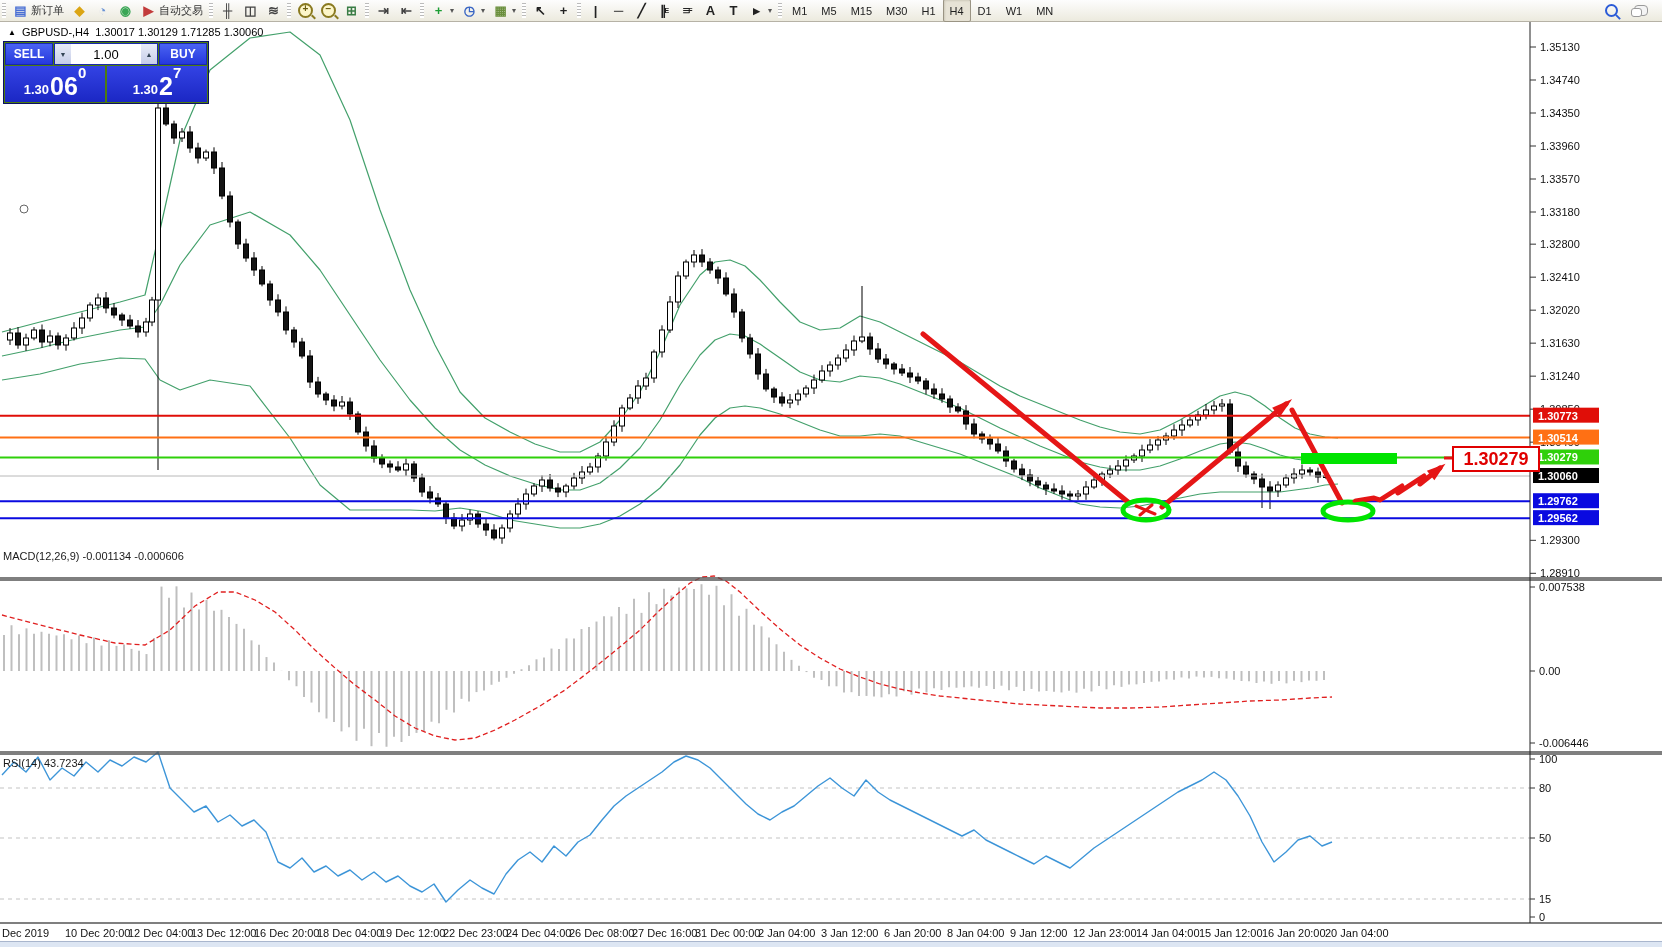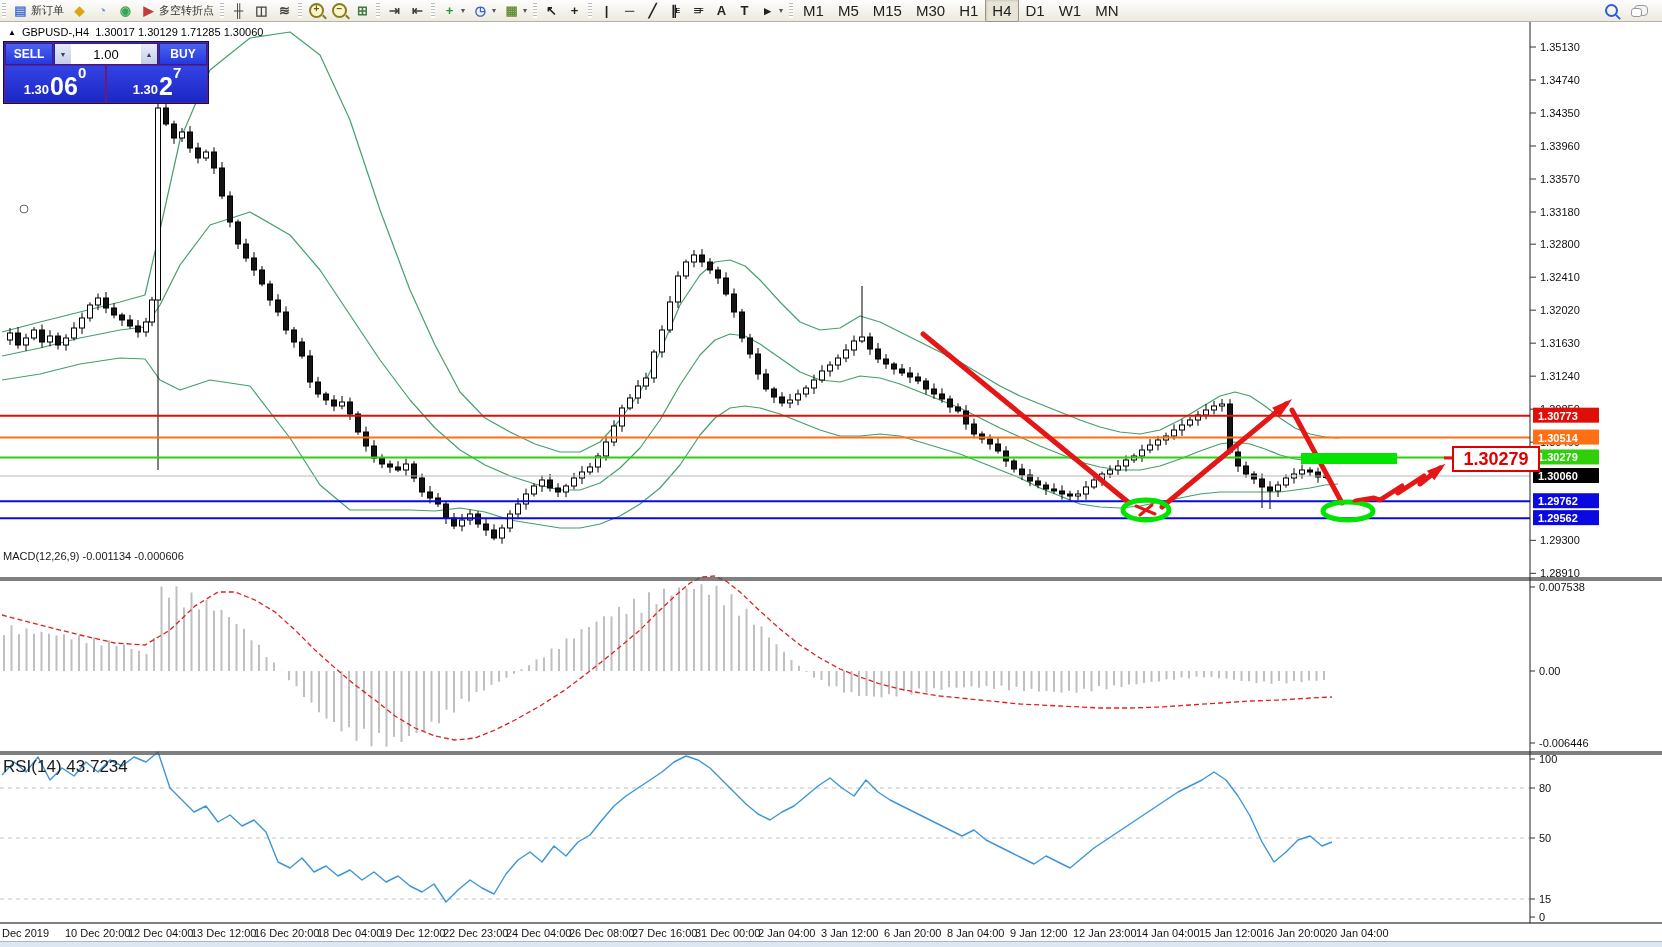--- a/index.html
+++ b/index.html
@@ -10,57 +10,57 @@
       background:linear-gradient(#fdfdfd,#eceade);border-bottom:1px solid #b6b2a6;
       display:flex;align-items:center;font-size:11px;color:#333;}
   .grip{width:4px;height:15px;margin:0 3px 0 2px;
         background:repeating-linear-gradient(#bbb 0 1px,#fff 1px 3px);}
   .tb-btn{height:19px;display:inline-flex;align-items:center;gap:3px;padding:0 3px;
           border:1px solid transparent;border-radius:2px;cursor:default;white-space:nowrap;}
   .tb-btn.active{background:#e7e3d6;border:1px solid #9a9484;box-shadow:inset 1px 1px 2px #cfcabb;}
   .icon{display:inline-flex;width:15px;justify-content:center;font-size:13px;line-height:15px;}
   .icon .sub{font-size:7px;align-self:flex-end;margin-left:-2px;}
   .dd{font-size:8px;color:#555;margin-left:1px;}
-  .tf{font-size:15px;padding:1px 6px;color:#222;}
+  .tf{font-size:11px;padding:1px 6px;color:#222;}
   .tb-right{margin-left:auto;display:flex;align-items:center;gap:8px;padding-right:10px;}
   
   .css-zoom{position:relative;width:11px;height:11px;border:2px solid #8a7a20;border-radius:50%;
             background:#fdf6c9;color:#6a5d10;font-size:10px;line-height:7px;text-align:center;font-weight:bold;}
   .css-zoom::after{content:"";position:absolute;width:5px;height:2px;background:#8a7a20;
             right:-5px;bottom:-2px;transform:rotate(45deg);}
   .css-search{position:relative;width:9px;height:9px;border:2px solid #2b5bd7;border-radius:50%;}
   .css-search::after{content:"";position:absolute;width:6px;height:2px;background:#2b5bd7;
             right:-5px;bottom:-3px;transform:rotate(45deg);}
   .css-chat{position:relative;width:12px;height:9px;border:1px solid #9a9a9a;border-radius:4px;background:#f4f4f4;}
   .css-chat::before{content:"";position:absolute;left:-4px;top:2px;width:9px;height:7px;
             border:1px solid #9a9a9a;border-radius:3px;background:#fff;}
   
   .hdr{position:absolute;left:8px;top:26px;z-index:20;font-size:11px;color:#000;
        display:flex;gap:6px;align-items:center;}
   .hdr .tri{font-size:8px;}
   
   .panel{position:absolute;left:4px;top:42px;width:202px;z-index:20;
-         background:#701a75;padding:1px;box-shadow:0 0 0 1px #0a0f66;}
+         background:#4d7c0f;padding:1px;box-shadow:0 0 0 1px #0a0f66;}
   .prow1{display:flex;align-items:stretch;height:22px;gap:1px;}
   .btn-trade{flex:0 0 46px;background:linear-gradient(#4a63f2,#2538dd);color:#fff;border:1px solid #1827b0;
              font-size:12px;font-weight:bold;display:flex;align-items:center;justify-content:center;}
   .vol{flex:1;display:flex;align-items:stretch;background:#fff;border:1px solid #1827b0;}
   .vol .spin{width:16px;background:linear-gradient(#e8ecf8,#c6cde8);color:#345;font-size:7px;
              display:flex;align-items:center;justify-content:center;}
   .vol input{flex:1;border:none;outline:none;text-align:center;font-size:13px;width:50px;
              font-family:"Liberation Sans",sans-serif;}
   .prow2{display:flex;gap:2px;margin-top:1px;height:36px;}
   .px{flex:1;background:linear-gradient(#3343e4,#1b27c4);color:#fff;display:flex;align-items:flex-end;
       justify-content:center;padding-bottom:2px;}
   .px .sm{font-size:13px;font-weight:bold;margin-right:1px;line-height:20px;}
   .px .bg{font-size:25px;font-weight:bold;line-height:28px;}
   .px .sup{font-size:15px;font-weight:bold;align-self:flex-start;line-height:14px;}
   
   .macd-lbl{position:absolute;left:3px;top:550px;font-size:11px;color:#1a1a1a;z-index:20;}
-  .rsi-lbl{position:absolute;left:3px;top:757px;font-size:17px;color:#1a1a1a;z-index:20;}
+  .rsi-lbl{position:absolute;left:3px;top:757px;font-size:11px;color:#1a1a1a;z-index:20;}
   .cn-note{position:absolute;left:1393px;top:349px;z-index:20;font-size:30px;font-weight:bold;
            color:#0ed60e;letter-spacing:2px;
            text-shadow:2px 2px 0 #dctrans;
            text-shadow:1px 1px 0 #e0ee00,-1px -1px 0 #e0ee00,2px 2px 0 #cfe000;}
   .ptag{position:absolute;left:1452px;top:446px;width:84px;height:22px;z-index:20;background:#fff;
         border:2px solid #e00000;color:#e00000;font-size:18px;font-weight:bold;
         display:flex;align-items:center;justify-content:center;}
   .svg-wrap{position:absolute;left:0;top:0;z-index:5;}
   .statusbar{position:absolute;left:0;top:941px;width:1662px;height:6px;z-index:20;
              background:#dde6f3;border-top:1px solid #a9b6cd;}
@@ -80,21 +80,21 @@
         <span class="icon" style="color: rgb(219, 165, 20); font-weight: bold;">◆</span>
       </span>
       <span class="tb-btn">
         <span class="icon" style="color: rgb(107, 148, 214); font-weight: bold;">◔</span>
       </span>
       <span class="tb-btn">
         <span class="icon" style="color: rgb(58, 166, 85); font-weight: bold;">◉</span>
       </span>
       <span class="tb-btn">
         <span class="icon" style="color: rgb(194, 59, 59); font-weight: bold;">▶</span>
-        <span>多空转折点</span>
+        <span>自动交易</span>
       </span>
       <span class="grip"></span>
       <span class="tb-btn">
         <span class="icon" style="color: rgb(68, 68, 68); font-weight: bold;">╫</span>
       </span>
       <span class="tb-btn">
         <span class="icon" style="color: rgb(68, 68, 68); font-weight: bold;">◫</span>
       </span>
       <span class="tb-btn">
         <span class="icon" style="color: rgb(68, 68, 68); font-weight: bold;">≋</span>

